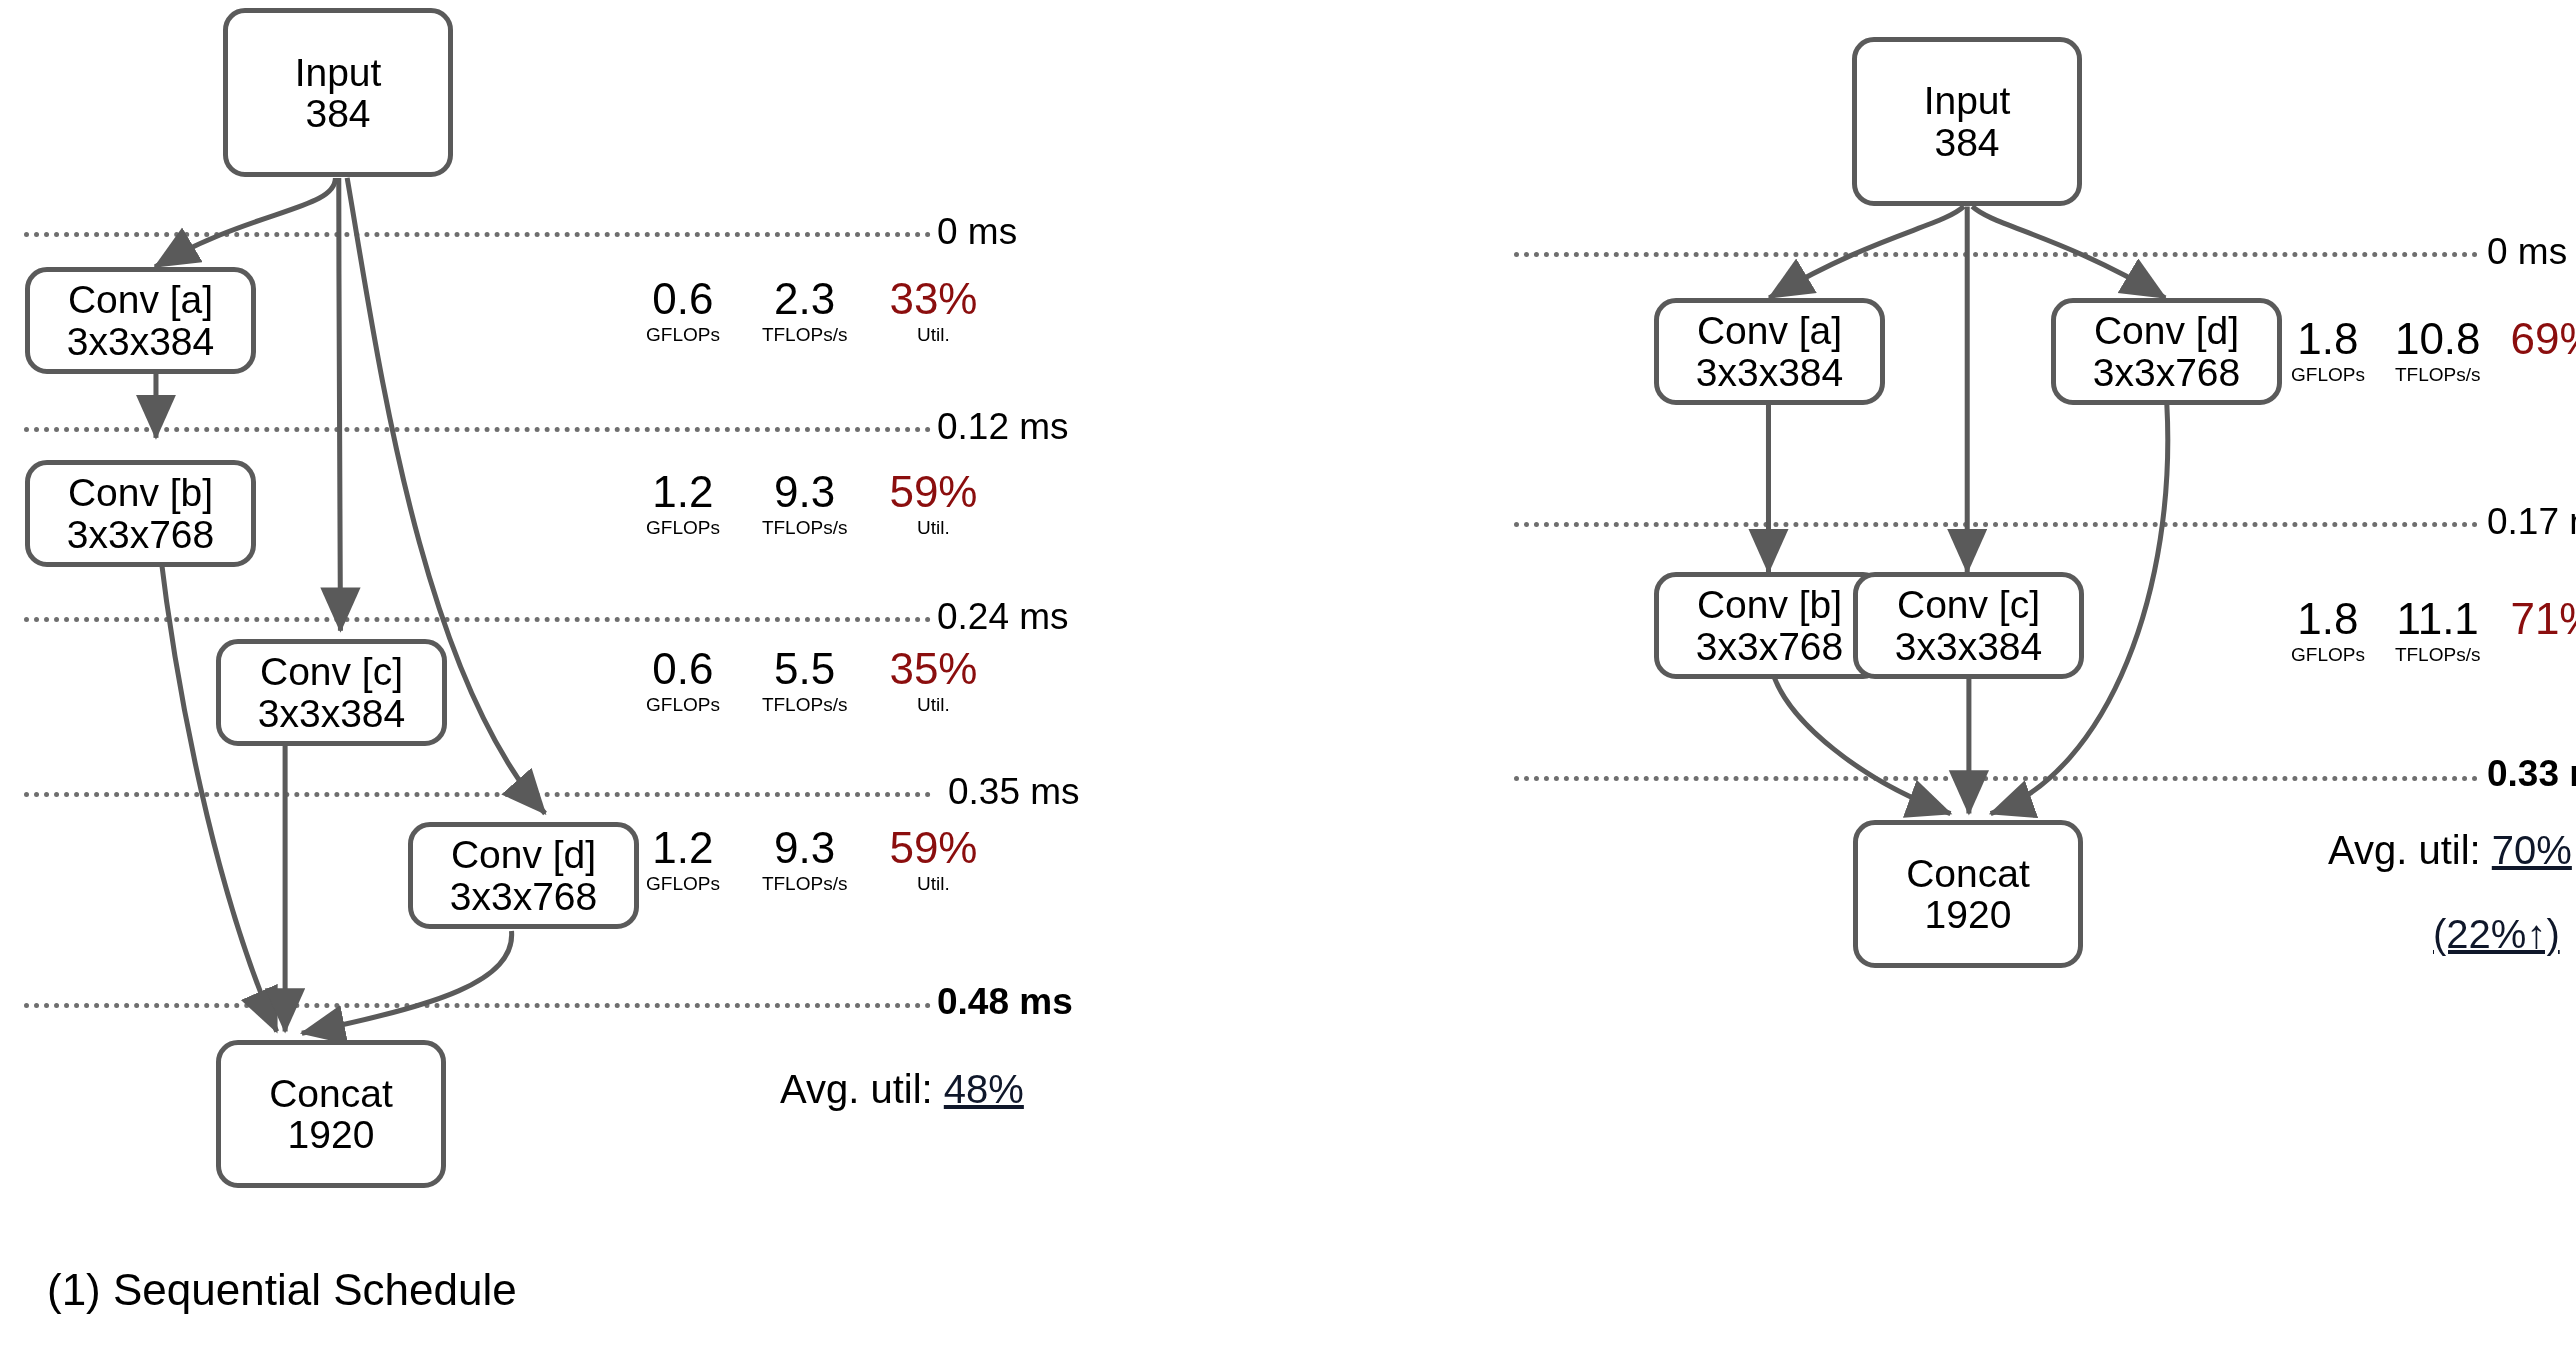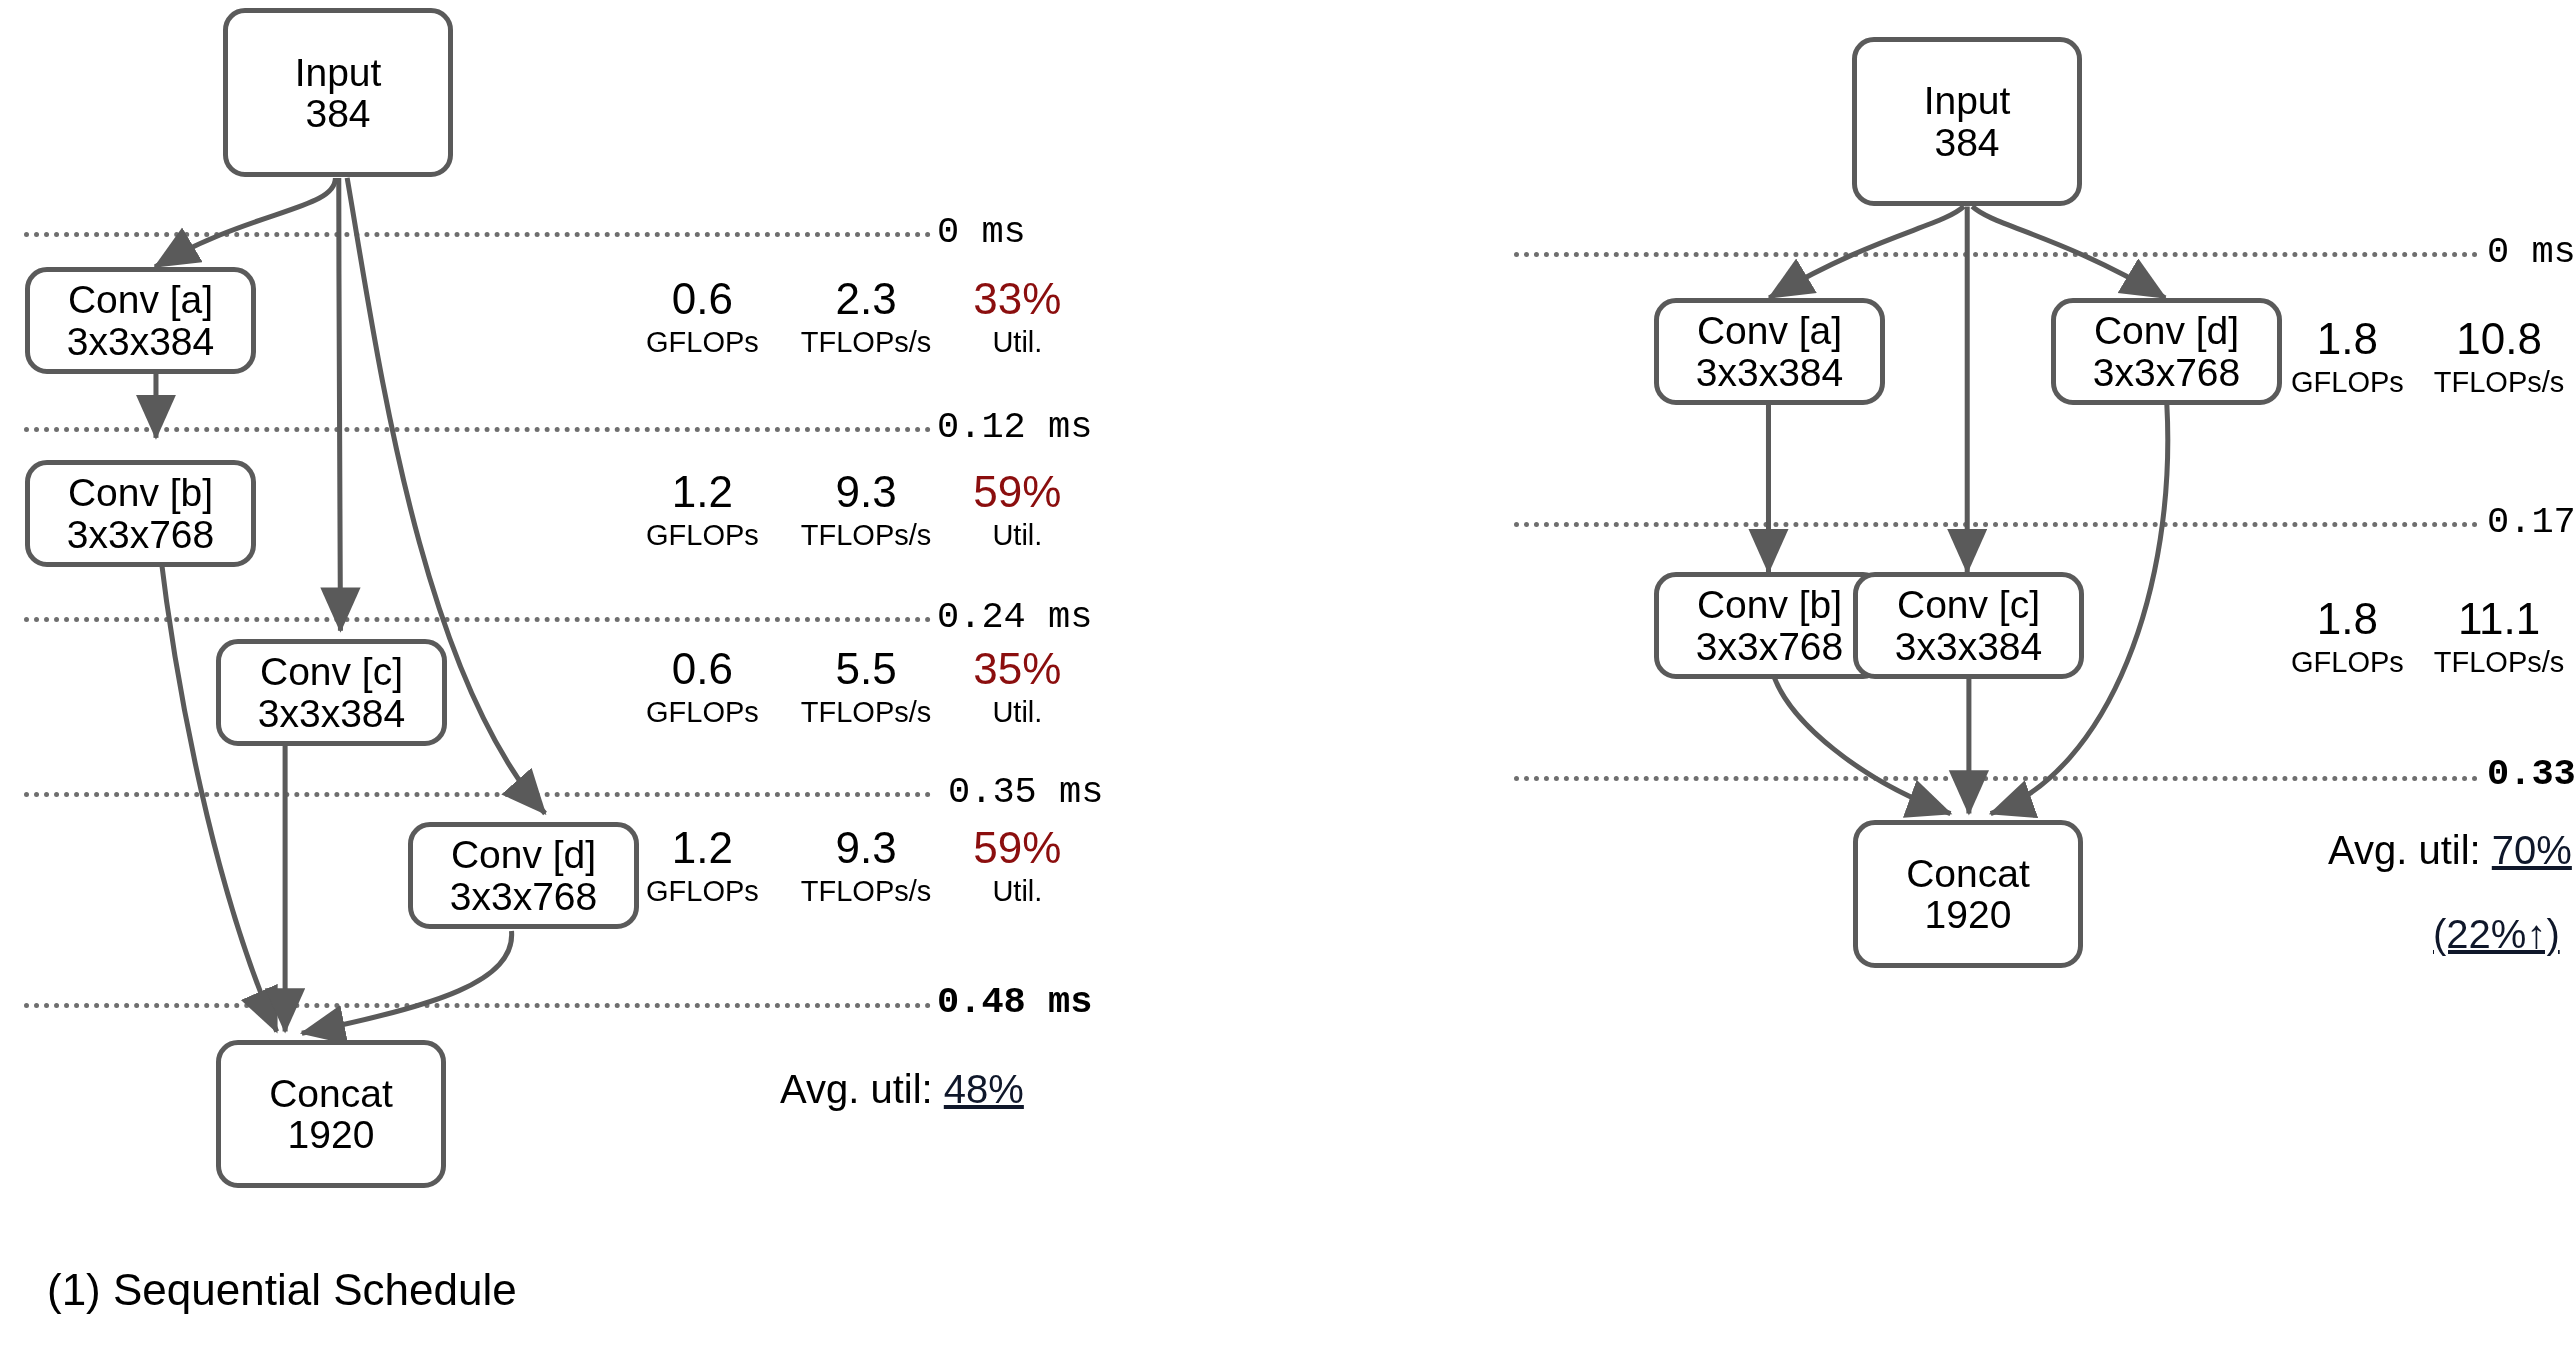--- a/index.html
+++ b/index.html
@@ -34,29 +34,28 @@
   .tl-line{
     position:absolute;height:0;
     border-top:5.9px dotted #6e6e6e;
     z-index:2;
   }
   .tl-label{
     position:absolute;
     font-size:37px;
     white-space:nowrap;
     z-index:5;
-    font-family:Liberation Mono, monospace;
   }
   .tl-label.bold{font-weight:bold;}
 
   
   .metrics{position:absolute;z-index:5;display:flex;align-items:flex-start;}
   .m-col{display:flex;flex-direction:column;align-items:center;}
   .m-val{font-size:44px;line-height:1.0;white-space:nowrap;}
-  .m-unit{font-size:29px;line-height:1.45;white-space:nowrap;}
+  .m-unit{font-size:19px;line-height:1.45;white-space:nowrap;}
   .m-val.util{color:#8B0E0E;}
 
   
   .summary{
     position:absolute;font-size:40px;white-space:nowrap;z-index:5;
   }
   .summary .accent{color:#0f172a;text-decoration:underline;}
 
   
   .caption{

